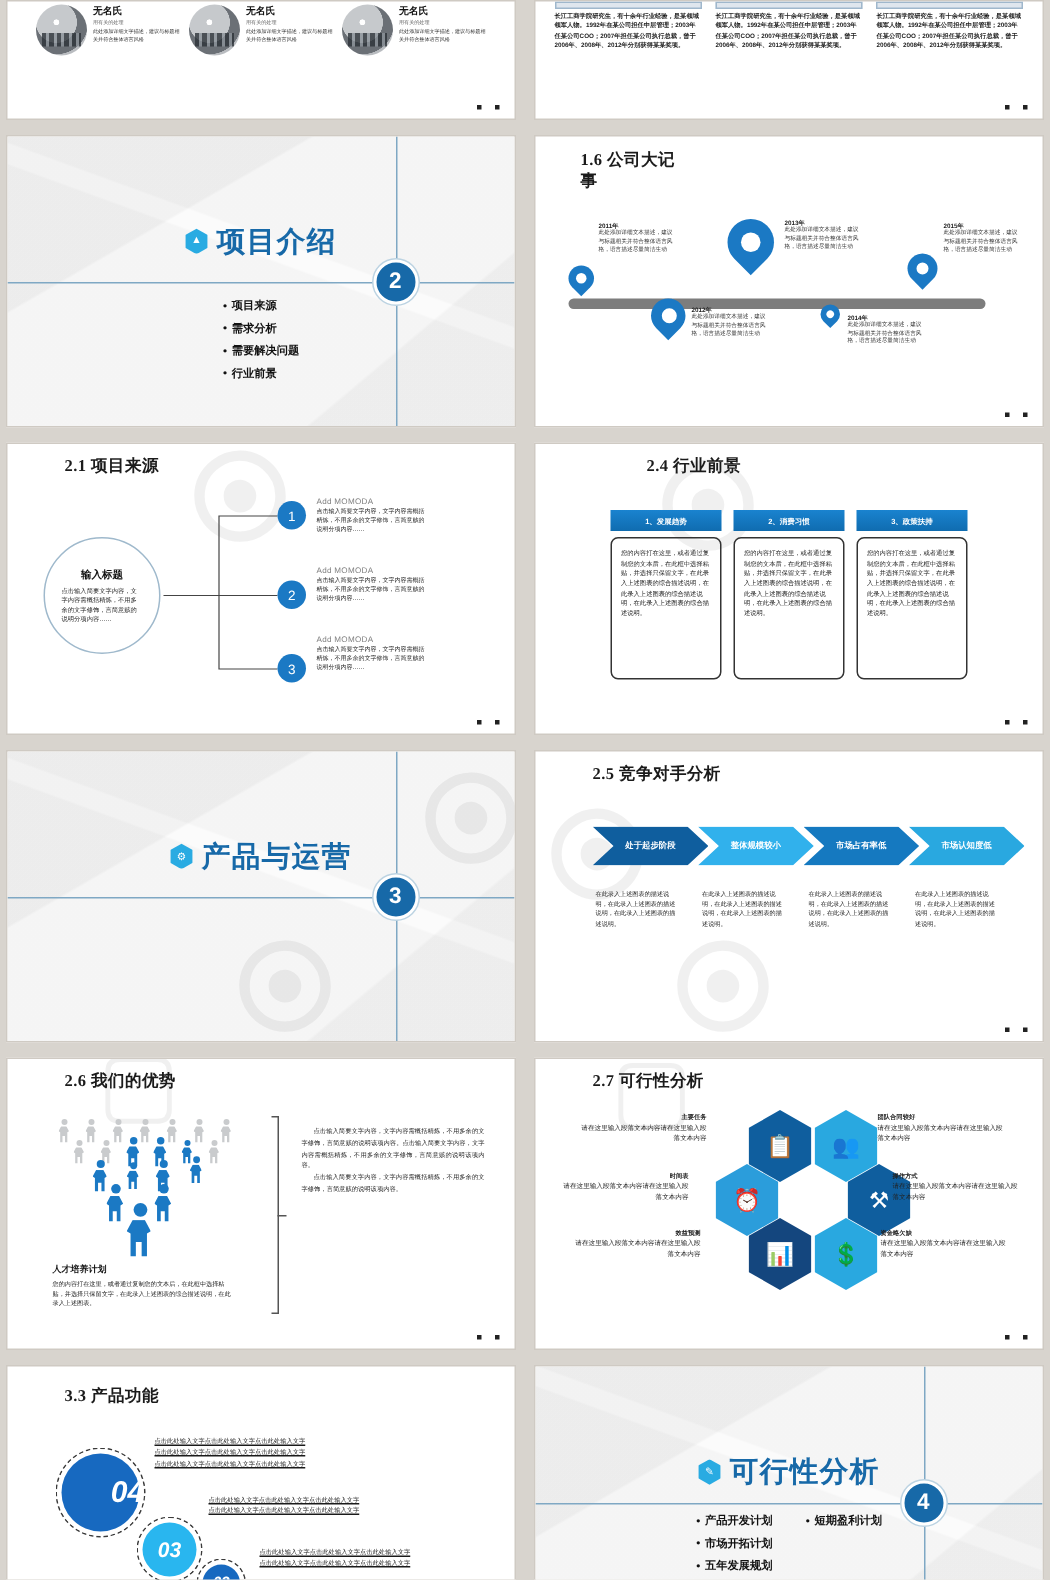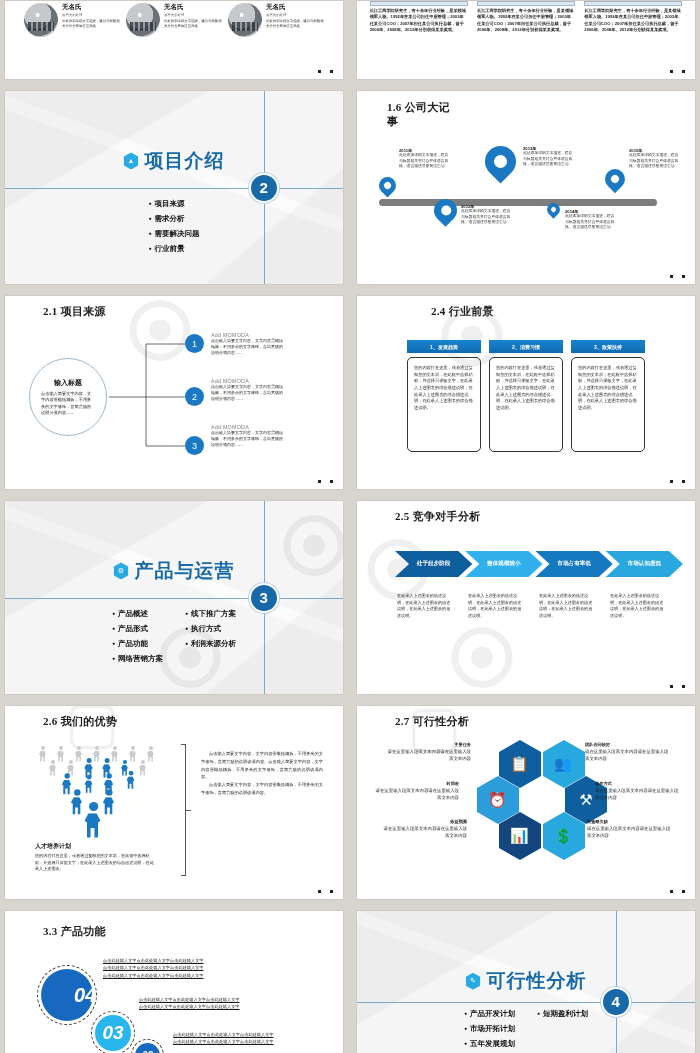--- a/index.html
+++ b/index.html
@@ -363,33 +363,20 @@
     <div class="poly-bg"></div>
     <span class="wm" style="right:-6px;top:6px;">⦿</span>
     <span class="wm" style="left:150px;top:118px;">⦿</span>
     <div class="div-hline"></div>
     <div class="div-vline"></div>
     <div class="div-title">
       <span class="hexicon">⚙</span>
       <span class="div-title-text">产品与运营</span>
     </div>
     <div class="badge">3</div>
-    <div class="bullets">
-      <ul>
-        <li>产品概述</li>
-        <li>产品形式</li>
-        <li>产品功能</li>
-        <li>网络营销方案</li>
-      </ul>
-      <ul>
-        <li>线下推广方案</li>
-        <li>执行方式</li>
-        <li>利润来源分析</li>
-      </ul>
-    </div>
   </div>
 
   <div class="slide">
     <span class="wm" style="left:6px;top:30px;">⦿</span>
     <span class="wm" style="left:90px;top:118px;">⦿</span>
     <div class="title t-pos">2.5 竞争对手分析</div>
     <div class="arrows">
       <div class="arw" style="background:#0f5e9e;">处于起步阶段</div>
       <div class="arw" style="background:#31b1ec;">整体规模较小</div>
       <div class="arw" style="background:#1579c0;">市场占有率低</div>
@@ -544,21 +531,21 @@
     </div>
     <div class="dots">
         <i></i>
         <i></i>
       </div>
   </div>
 
   <div class="slide">
     <div class="title t-pos" style="left:38px;top:14px;">3.3 产品功能</div>
     <div class="bub" style="left:36px;top:58px;width:52px;height:52px;background:#1769c0;font-size:20px;padding-left:36px;">04</div>
-    <div class="bub" style="left:90px;top:104px;width:36px;height:36px;background:#29b6ef;font-size:19px;">03</div>
+    <div class="bub" style="left:90px;top:104px;width:36px;height:36px;background:#29b6ef;font-size:14px;">03</div>
     <div class="bub" style="left:130px;top:132px;width:25px;height:25px;background:#1769c0;font-size:10px;">02</div>
 
     <div class="bubtxt" style="left:98px;top:46px;white-space:pre-line;">点击此处输入文字点击此处输入文字点击此处输入文字
 点击此处输入文字点击此处输入文字点击此处输入文字
 点击此处输入文字点击此处输入文字点击此处输入文字</div>
     <div class="bubtxt" style="left:134px;top:85px;white-space:pre-line;">点击此处输入文字点击此处输入文字点击此处输入文字
 点击此处输入文字点击此处输入文字点击此处输入文字</div>
     <div class="bubtxt" style="left:168px;top:120px;white-space:pre-line;">点击此处输入文字点击此处输入文字点击此处输入文字
 点击此处输入文字点击此处输入文字点击此处输入文字</div>
 

